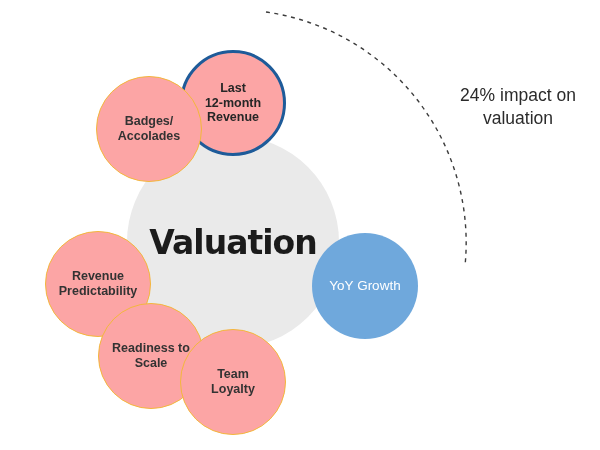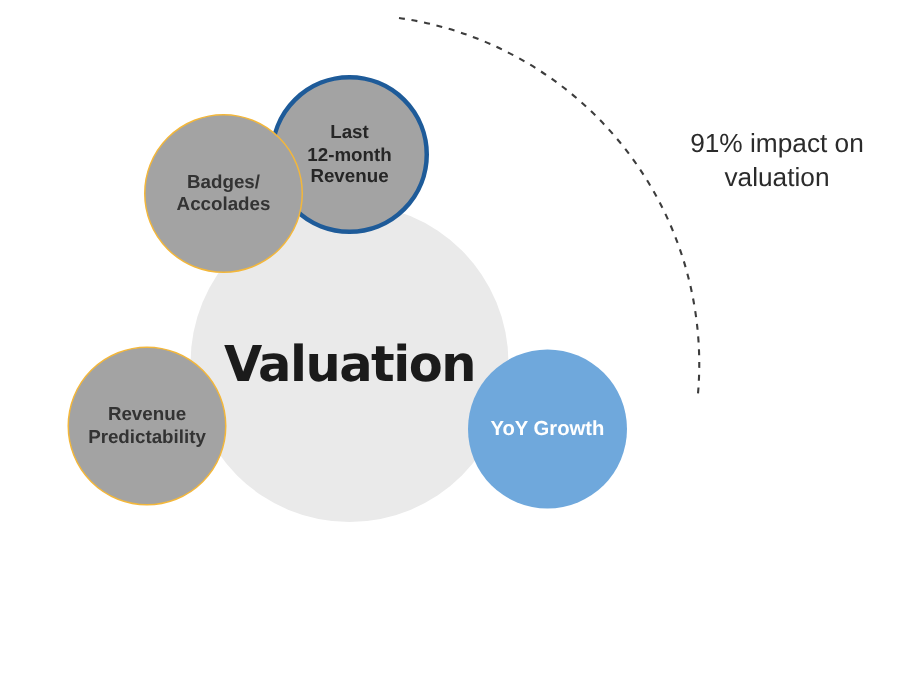--- a/index.html
+++ b/index.html
@@ -12,27 +12,27 @@
   .center-circle{
     position:absolute;left:127px;top:136px;width:212px;height:212px;border-radius:50%;
     background:var(--gray_fill,#eaeaea);display:flex;align-items:center;justify-content:center;
     z-index:0;
   }
   .valuation{
     font-family:"DejaVu Sans", sans-serif;font-weight:bold;font-size:33px;color:#1b1b1b;
     letter-spacing:-1px;
   }
   .node{
-    position:absolute;width:106px;height:106px;border-radius:50%;background:#a3a3a3;
+    position:absolute;width:106px;height:106px;border-radius:50%;background:#fca5a5;
     box-sizing:border-box;display:flex;align-items:center;justify-content:center;
     text-align:center;font-size:12.5px;line-height:1.18;white-space:pre-line;
   }
   .blue-outline{border:3.5px solid var(--blue_border,#1e5b99);font-weight:bold;color:#262626;}
   .yellow-outline{border:1.6px solid var(--yellow_border,#f3b73b);font-weight:bold;color:#333333;}
-  .blue-filled{background:var(--blue_fill,#6fa8dc);border:none;font-weight:bold;color:#ffffff;font-size:13.5px;}
+  .blue-filled{background:var(--blue_fill,#6fa8dc);border:none;font-weight:normal;color:#ffffff;font-size:13.5px;}
   .annotation{
     position:absolute;left:440px;top:84px;width:156px;text-align:center;
     font-size:17.5px;line-height:1.3;color:#2b2b2b;white-space:pre-line;z-index:0;
   }
 </style>
 </head>
 <body style="--blue_border: #1e5b99; --blue_fill: #6fa8dc; --yellow_border: #f3b73b; --gray_fill: #eaeaea; --arc_dash: #3c3c3c;">
 
 <div class="stage">
 
@@ -50,29 +50,37 @@
 Revenue</span>
   </div>
 
 
 
   <div class="node blue-filled" style="left:312px;top:233px;z-index:4">
     <span>YoY Growth</span>
   </div>
 
 
+  <div class="node yellow-outline" style="left:180px;top:329px;z-index:10">
+    <span>Team
+Loyalty</span>
+  </div>
 
+  <div class="node yellow-outline" style="left:98px;top:303px;z-index:9">
+    <span>Readiness to
+Scale</span>
+  </div>
 
   <div class="node yellow-outline" style="left:45px;top:231px;z-index:8">
     <span>Revenue
 Predictability</span>
   </div>
 
 
   <div class="node yellow-outline" style="left:96px;top:76px;z-index:6">
     <span>Badges/
 Accolades</span>
   </div>
 
-  <div class="annotation">91% impact on
+  <div class="annotation">24% impact on
 valuation</div>
 
 </div>
 
 </body></html>

